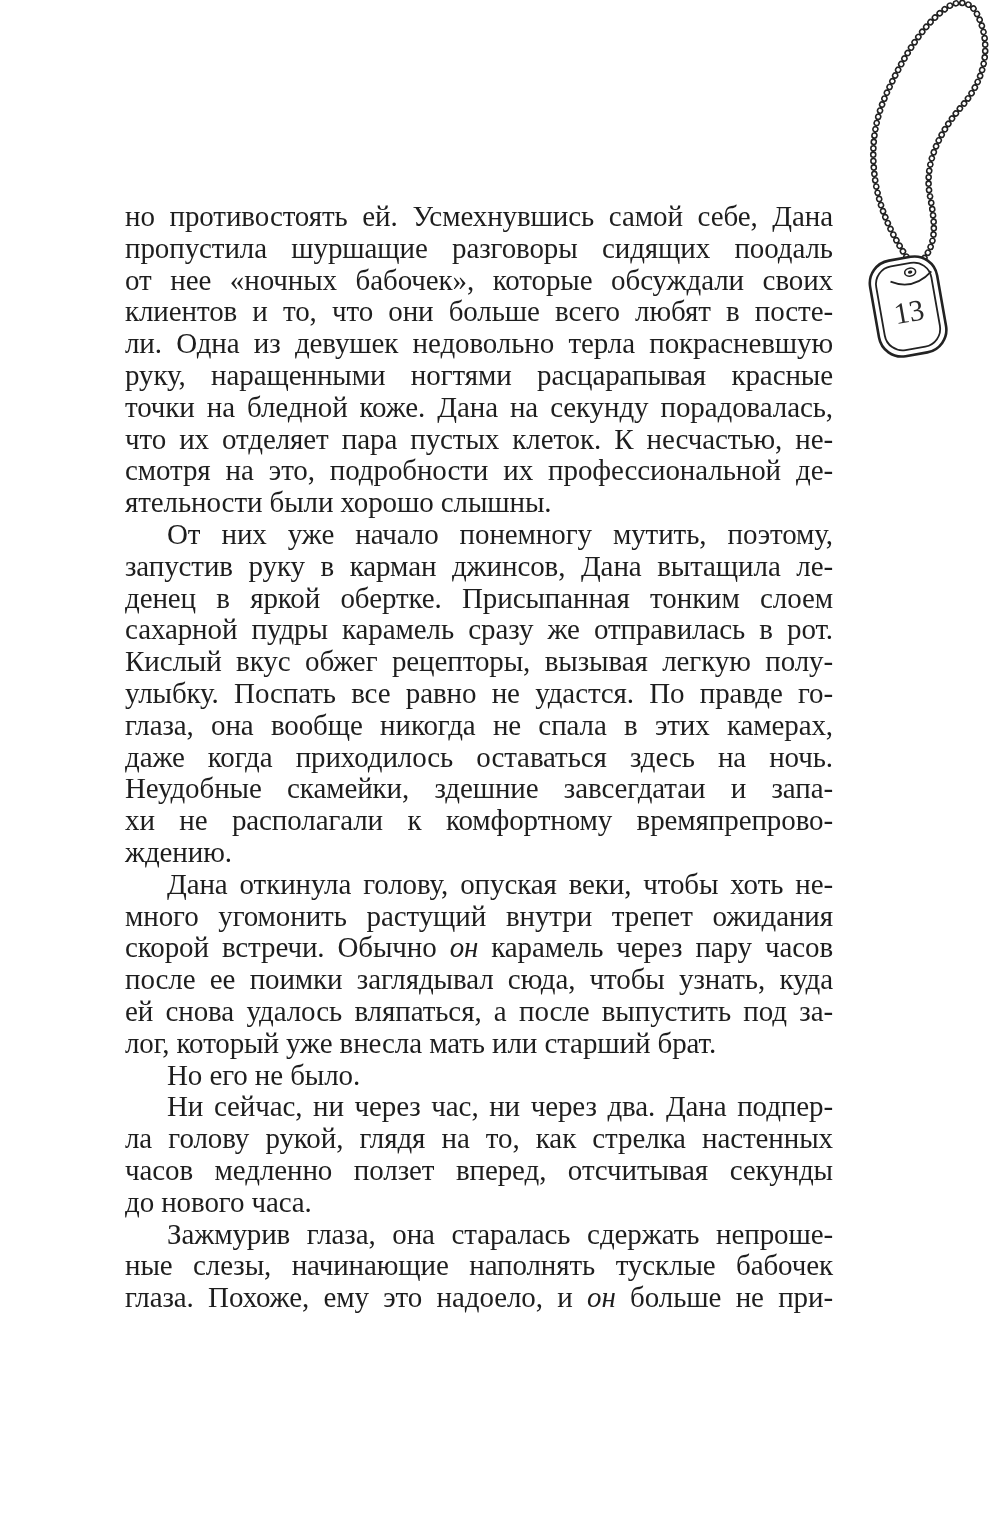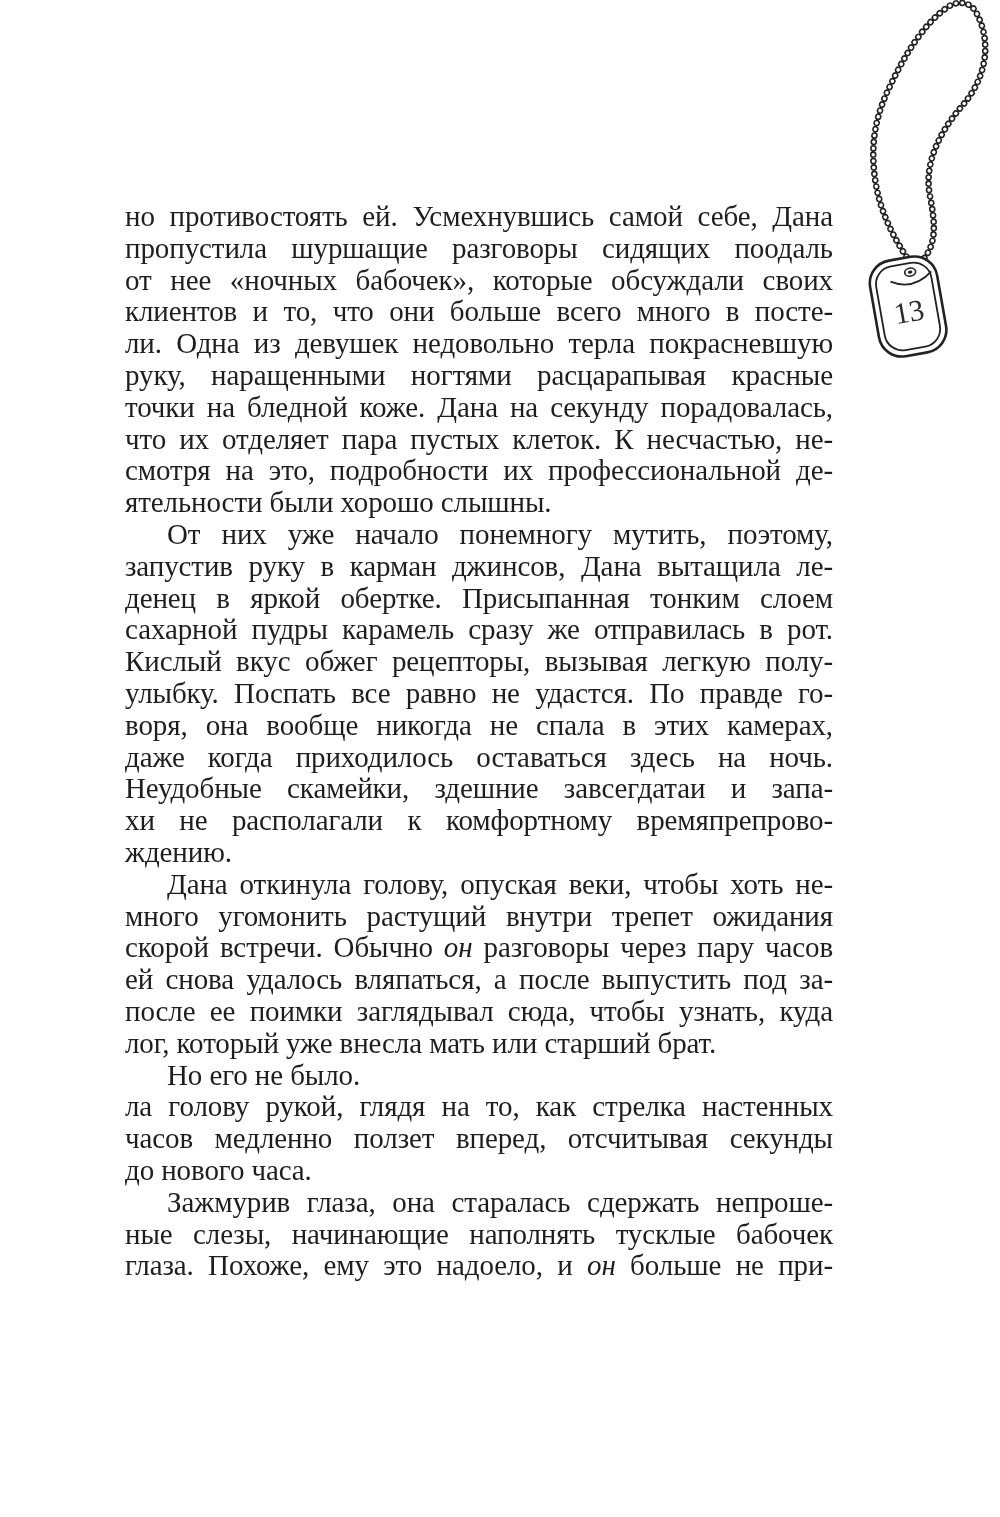--- a/index.html
+++ b/index.html
@@ -91,53 +91,54 @@
 
     <text id="page-number-svg-text" x="58" y="322" text-anchor="middle">13</text>
   </g>
 </svg>
 
 <div id="text-block">
     <div class="paragraph">
       <div class="line"><span>но противостоять ей. Усмехнувшись самой себе, Дана</span></div>
       <div class="line"><span>пропустила шуршащие разговоры сидящих поодаль</span></div>
       <div class="line"><span>от нее «ночных бабочек», которые обсуждали своих</span></div>
-      <div class="line"><span>клиентов и то, что они больше всего много в посте-</span></div>
+      <div class="line"><span>клиентов и то, что они больше всего любят в посте-</span></div>
       <div class="line"><span>ли. Одна из девушек недовольно терла покрасневшую</span></div>
       <div class="line"><span>руку, наращенными ногтями расцарапывая красные</span></div>
       <div class="line"><span>точки на бледной коже. Дана на секунду порадовалась,</span></div>
       <div class="line"><span>что их отделяет пара пустых клеток. К несчастью, не-</span></div>
       <div class="line"><span>смотря на это, подробности их профессиональной де-</span></div>
       <div class="line no-just"><span>ятельности были хорошо слышны.</span></div>
     </div>
     <div class="paragraph">
       <div class="line first"><span>От них уже начало понемногу мутить, поэтому,</span></div>
       <div class="line"><span>запустив руку в карман джинсов, Дана вытащила ле-</span></div>
       <div class="line"><span>денец в яркой обертке. Присыпанная тонким слоем</span></div>
       <div class="line"><span>сахарной пудры карамель сразу же отправилась в рот.</span></div>
       <div class="line"><span>Кислый вкус обжег рецепторы, вызывая легкую полу-</span></div>
       <div class="line"><span>улыбку. Поспать все равно не удастся. По правде го-</span></div>
-      <div class="line"><span>воря, она вообще никогда не спала в этих камерах,</span></div>
+      <div class="line"><span>глаза, она вообще никогда не спала в этих камерах,</span></div>
       <div class="line"><span>даже когда приходилось оставаться здесь на ночь.</span></div>
       <div class="line"><span>Неудобные скамейки, здешние завсегдатаи и запа-</span></div>
       <div class="line"><span>хи не располагали к комфортному времяпрепрово-</span></div>
       <div class="line no-just"><span>ждению.</span></div>
     </div>
     <div class="paragraph">
       <div class="line first"><span>Дана откинула голову, опуская веки, чтобы хоть не-</span></div>
       <div class="line"><span>много угомонить растущий внутри трепет ожидания</span></div>
-      <div class="line"><span>скорой встречи. Обычно </span><i>он</i><span> разговоры через пару часов</span></div>
+      <div class="line"><span>скорой встречи. Обычно </span><i>он</i><span> карамель через пару часов</span></div>
+      <div class="line"><span>после ее поимки заглядывал сюда, чтобы узнать, куда</span></div>
       <div class="line"><span>ей снова удалось вляпаться, а после выпустить под за-</span></div>
-      <div class="line"><span>после ее поимки заглядывал сюда, чтобы узнать, куда</span></div>
       <div class="line no-just"><span>лог, который уже внесла мать или старший брат.</span></div>
     </div>
     <div class="paragraph">
       <div class="line first no-just"><span>Но его не было.</span></div>
     </div>
     <div class="paragraph">
+      <div class="line first"><span>Ни сейчас, ни через час, ни через два. Дана подпер-</span></div>
       <div class="line"><span>ла голову рукой, глядя на то, как стрелка настенных</span></div>
       <div class="line"><span>часов медленно ползет вперед, отсчитывая секунды</span></div>
       <div class="line no-just"><span>до нового часа.</span></div>
     </div>
     <div class="paragraph">
       <div class="line first"><span>Зажмурив глаза, она старалась сдержать непроше-</span></div>
       <div class="line"><span>ные слезы, начинающие наполнять тусклые бабочек</span></div>
       <div class="line"><span>глаза. Похоже, ему это надоело, и </span><i>он</i><span> больше не при-</span></div>
     </div>
   </div>

